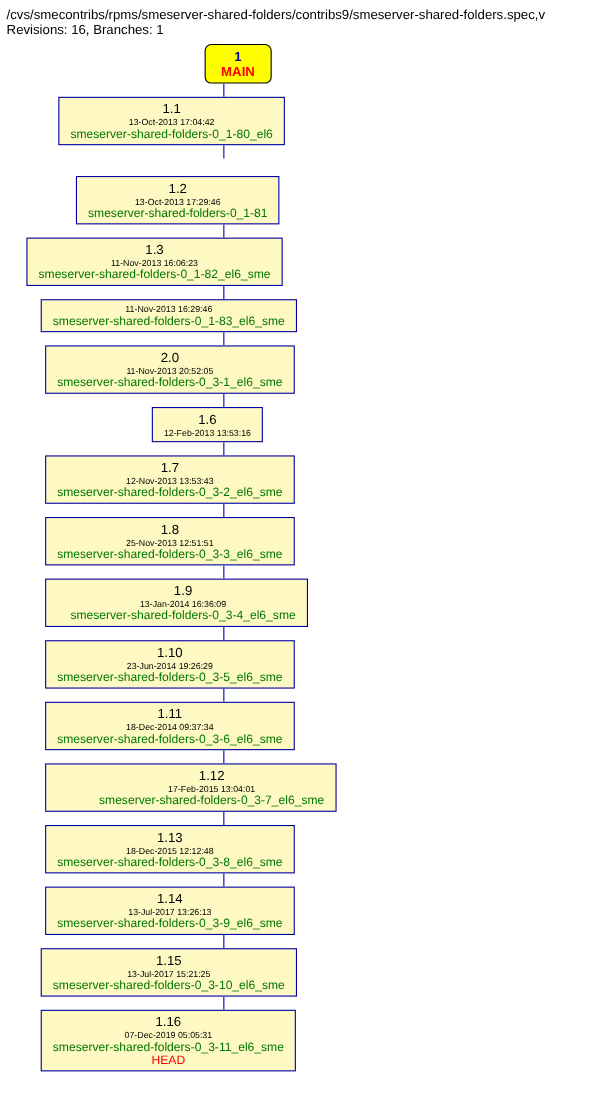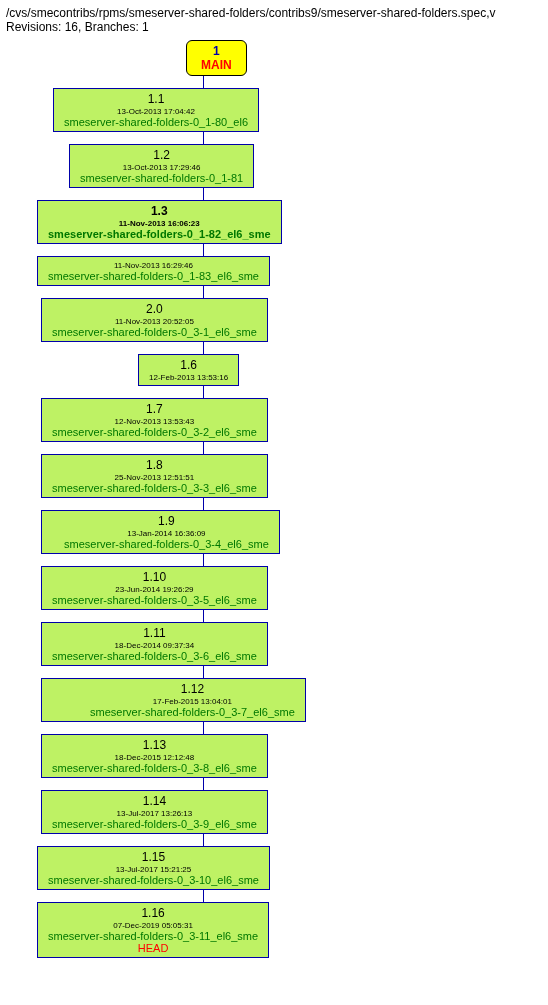--- a/index.html
+++ b/index.html
@@ -3,21 +3,21 @@
 <meta charset="utf-8">
 <style>
   body{margin:0;padding:6px;background:#fff;font-family:Helvetica,Arial,sans-serif;font-size:11px;width:548px;box-sizing:border-box;color:#000}
   .path{font-size:12px}
   .meta{font-size:12px;margin-bottom:6px}
   .root{margin-left:180px;margin-bottom:0}
   .rootbox{background:#ffff00;border:1px solid #000;border-radius:6px;padding:3px 14px;text-align:center;display:inline-block}
   .root .num{color:#0000aa;font-weight:bold;font-size:12px}
   .root .br{color:#ff0000;font-weight:bold;font-size:12px}
   .conn{width:1px;height:12px;background:#0000aa;margin-left:197px}
-  .node{border:1px solid #0000aa;background:#bef264;padding:3px 10px;text-align:center;display:inline-block;margin-left:10px}
+  .node{border:1px solid #0000aa;background:#fef9c3;padding:3px 10px;text-align:center;display:inline-block;margin-left:10px}
   .node .rev{color:#000;font-size:12px}
   .node .ts{color:#000;font-size:8px;margin-top:1px}
   .node .tag{color:#007700;font-size:11px;word-break:break-all}
   .node .head{color:#ff0000;font-size:11px}
   .row{display:flex}
 </style>
 </head>
 <body>
 
 <div class="path">/cvs/smecontribs/rpms/smeserver-shared-folders/contribs9/smeserver-shared-folders.spec,v</div>
@@ -34,29 +34,29 @@
     <div class="conn"></div>
     <div class="row">
       <div class="node" style="margin-left: 47px;">
         <div class="rev">1.1</div>
         <div class="ts">13-Oct-2013 17:04:42</div>
         <div class="tag">smeserver-shared-folders-0_1-80_el6</div>
       </div>
     </div>
     <div class="conn"></div>
     <div class="row">
-      <div class="node" style="margin-left: 63px;">
+      <div class="node" style="margin-left: 63px; margin-top: 16px;">
         <div class="rev">1.2</div>
         <div class="ts">13-Oct-2013 17:29:46</div>
         <div class="tag">smeserver-shared-folders-0_1-81</div>
       </div>
     </div>
     <div class="conn"></div>
     <div class="row">
-      <div class="node" style="margin-left: 31px; font-weight: bold;">
+      <div class="node" style="margin-left: 18px;">
         <div class="rev">1.3</div>
         <div class="ts">11-Nov-2013 16:06:23</div>
         <div class="tag">smeserver-shared-folders-0_1-82_el6_sme</div>
       </div>
     </div>
     <div class="conn"></div>
     <div class="row">
       <div class="node" style="margin-left: 31px;">
         <div class="ts">11-Nov-2013 16:29:46</div>
         <div class="tag">smeserver-shared-folders-0_1-83_el6_sme</div>

